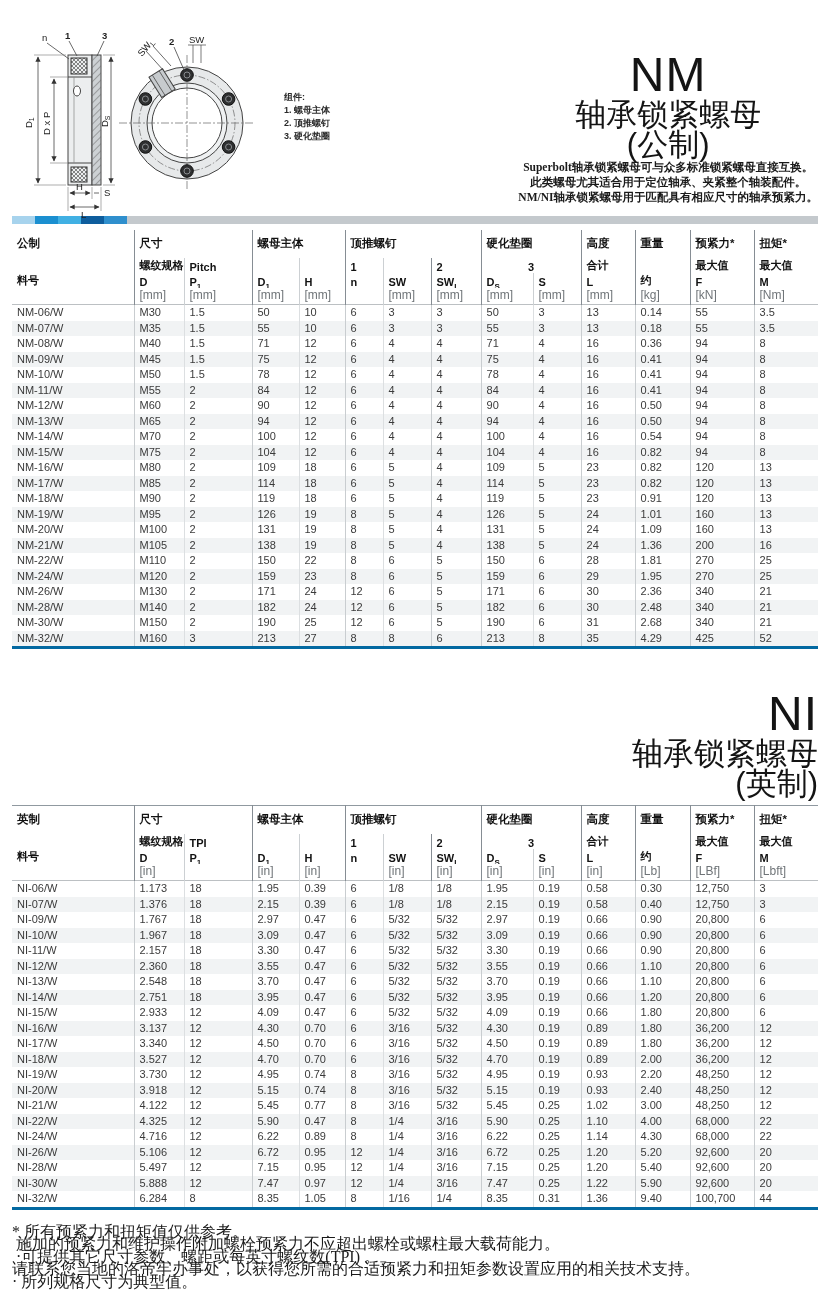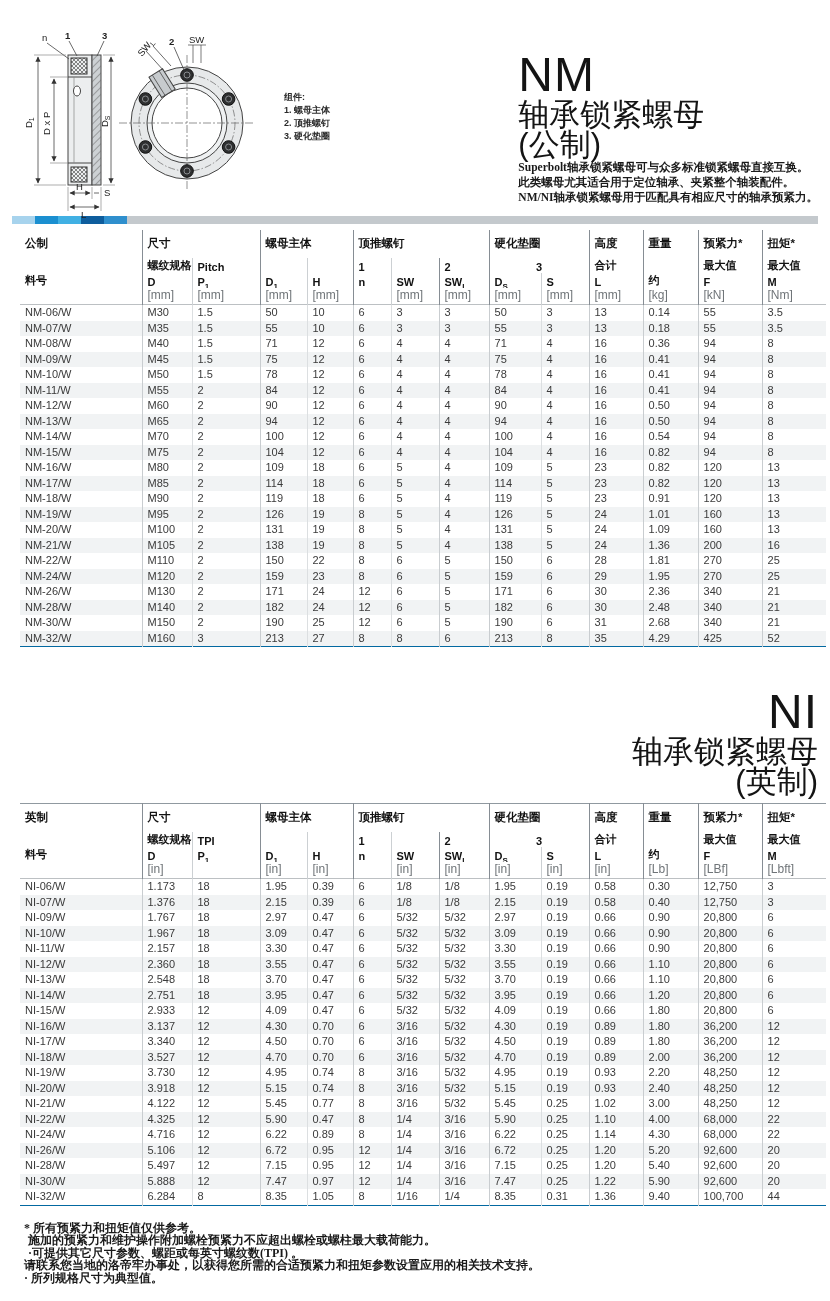--- a/index.html
+++ b/index.html
@@ -2,55 +2,55 @@
 <html><head>
 <meta charset="utf-8">
 <style>
   html,body { margin:0; padding:0; background:#ffffff; }
   body { width:830px; font-family:"Liberation Sans", sans-serif; color:#3a3a3a; }
   .page { position:relative; width:830px; min-height:1301px; overflow:hidden; }
 
   
   .top-section { position:relative; height:216px; }
   .drawing { position:absolute; left:16px; top:30px; }
-  .title-block { position:absolute; top:50px; right:12px; text-align:left; }
+  .title-block { position:absolute; top:50px; right:12px; text-align:center; }
   .big-title { font-size:48px; font-weight:200; line-height:50px; color:#141414; letter-spacing:1px; }
   .sub-title { font-size:31px; font-weight:400; line-height:30px; color:#141414; }
   .desc { font-family:"Liberation Serif", serif; font-size:11.5px; font-weight:bold; line-height:15px; color:#1a1a1a; }
 
   
   .bar { display:flex; height:8px; width:806px; margin-left:12px; }
   .bar .seg { width:23px; height:8px; }
   .bar .rest { flex:1; height:8px; }
 
   
-  table.spec { table-layout:fixed; border-collapse:collapse; width:806px; margin:6px 0 0 20px;
-               font-size:11px; color:#3a3a3a; border-bottom:1px solid #0369a1; }
+  table.spec { table-layout:fixed; border-collapse:collapse; width:806px; margin:6px 0 0 12px;
+               font-size:11px; color:#3a3a3a; border-bottom:3px solid #0369a1; }
   table.spec.ni { border-top:1px solid #9099a0; }
   .spec th { font-weight:bold; color:#121212; text-align:left; padding:0 0 0 5px; white-space:nowrap; overflow:hidden; }
   .spec tr.hA th { height:22px; vertical-align:top; padding-top:6px; font-size:11.5px; }
   .spec tr.hB th { height:15px; vertical-align:bottom; }
   .spec tr.hC th { height:15px; vertical-align:bottom; }
   .spec tr.hD th { height:16px; vertical-align:top; font-weight:normal; color:#6f7478; font-size:12px; }
   .spec thead { border-bottom:1px solid #bcc0c3; }
   .spec th.gl { border-left:1px solid #868d94; }
   .spec th.sl { border-left:1px solid #ccd0d3; }
   .spec th.ctr { text-align:center; padding-left:0; }
   .spec td { height:15.5px; line-height:15.5px; padding:0 0 0 5px; white-space:nowrap; overflow:hidden; }
   .spec tbody td.g { border-left:1px solid #c9cdd0; }
   .spec tbody td.s { border-left:1px solid #dcdfe1; }
   .spec tbody tr:nth-child(even) { background:#f1f3f4; }
   sub { font-size:8px; line-height:0; }
 
   
   .ni-block { text-align:right; margin:40px 12px 2px 3px; }
 
   
-  .footnotes { margin:16px 0 0 24px; font-family:"Liberation Serif", serif; font-size:12px;
-               font-weight:bold; color:#1a1a1a; line-height:12.5px; }
+  .footnotes { margin:16px 0 0 12px; font-family:"Liberation Serif", serif; font-size:16px;
+               font-weight:normal; color:#1a1a1a; line-height:12.5px; }
   .footnotes div:nth-child(2), .footnotes div:nth-child(3) { padding-left:4px; }
 
   svg text { font-family:"Liberation Sans", sans-serif; }
 </style>
 </head>
 <body>
 
 <div class="page">
 
   <div class="top-section">

